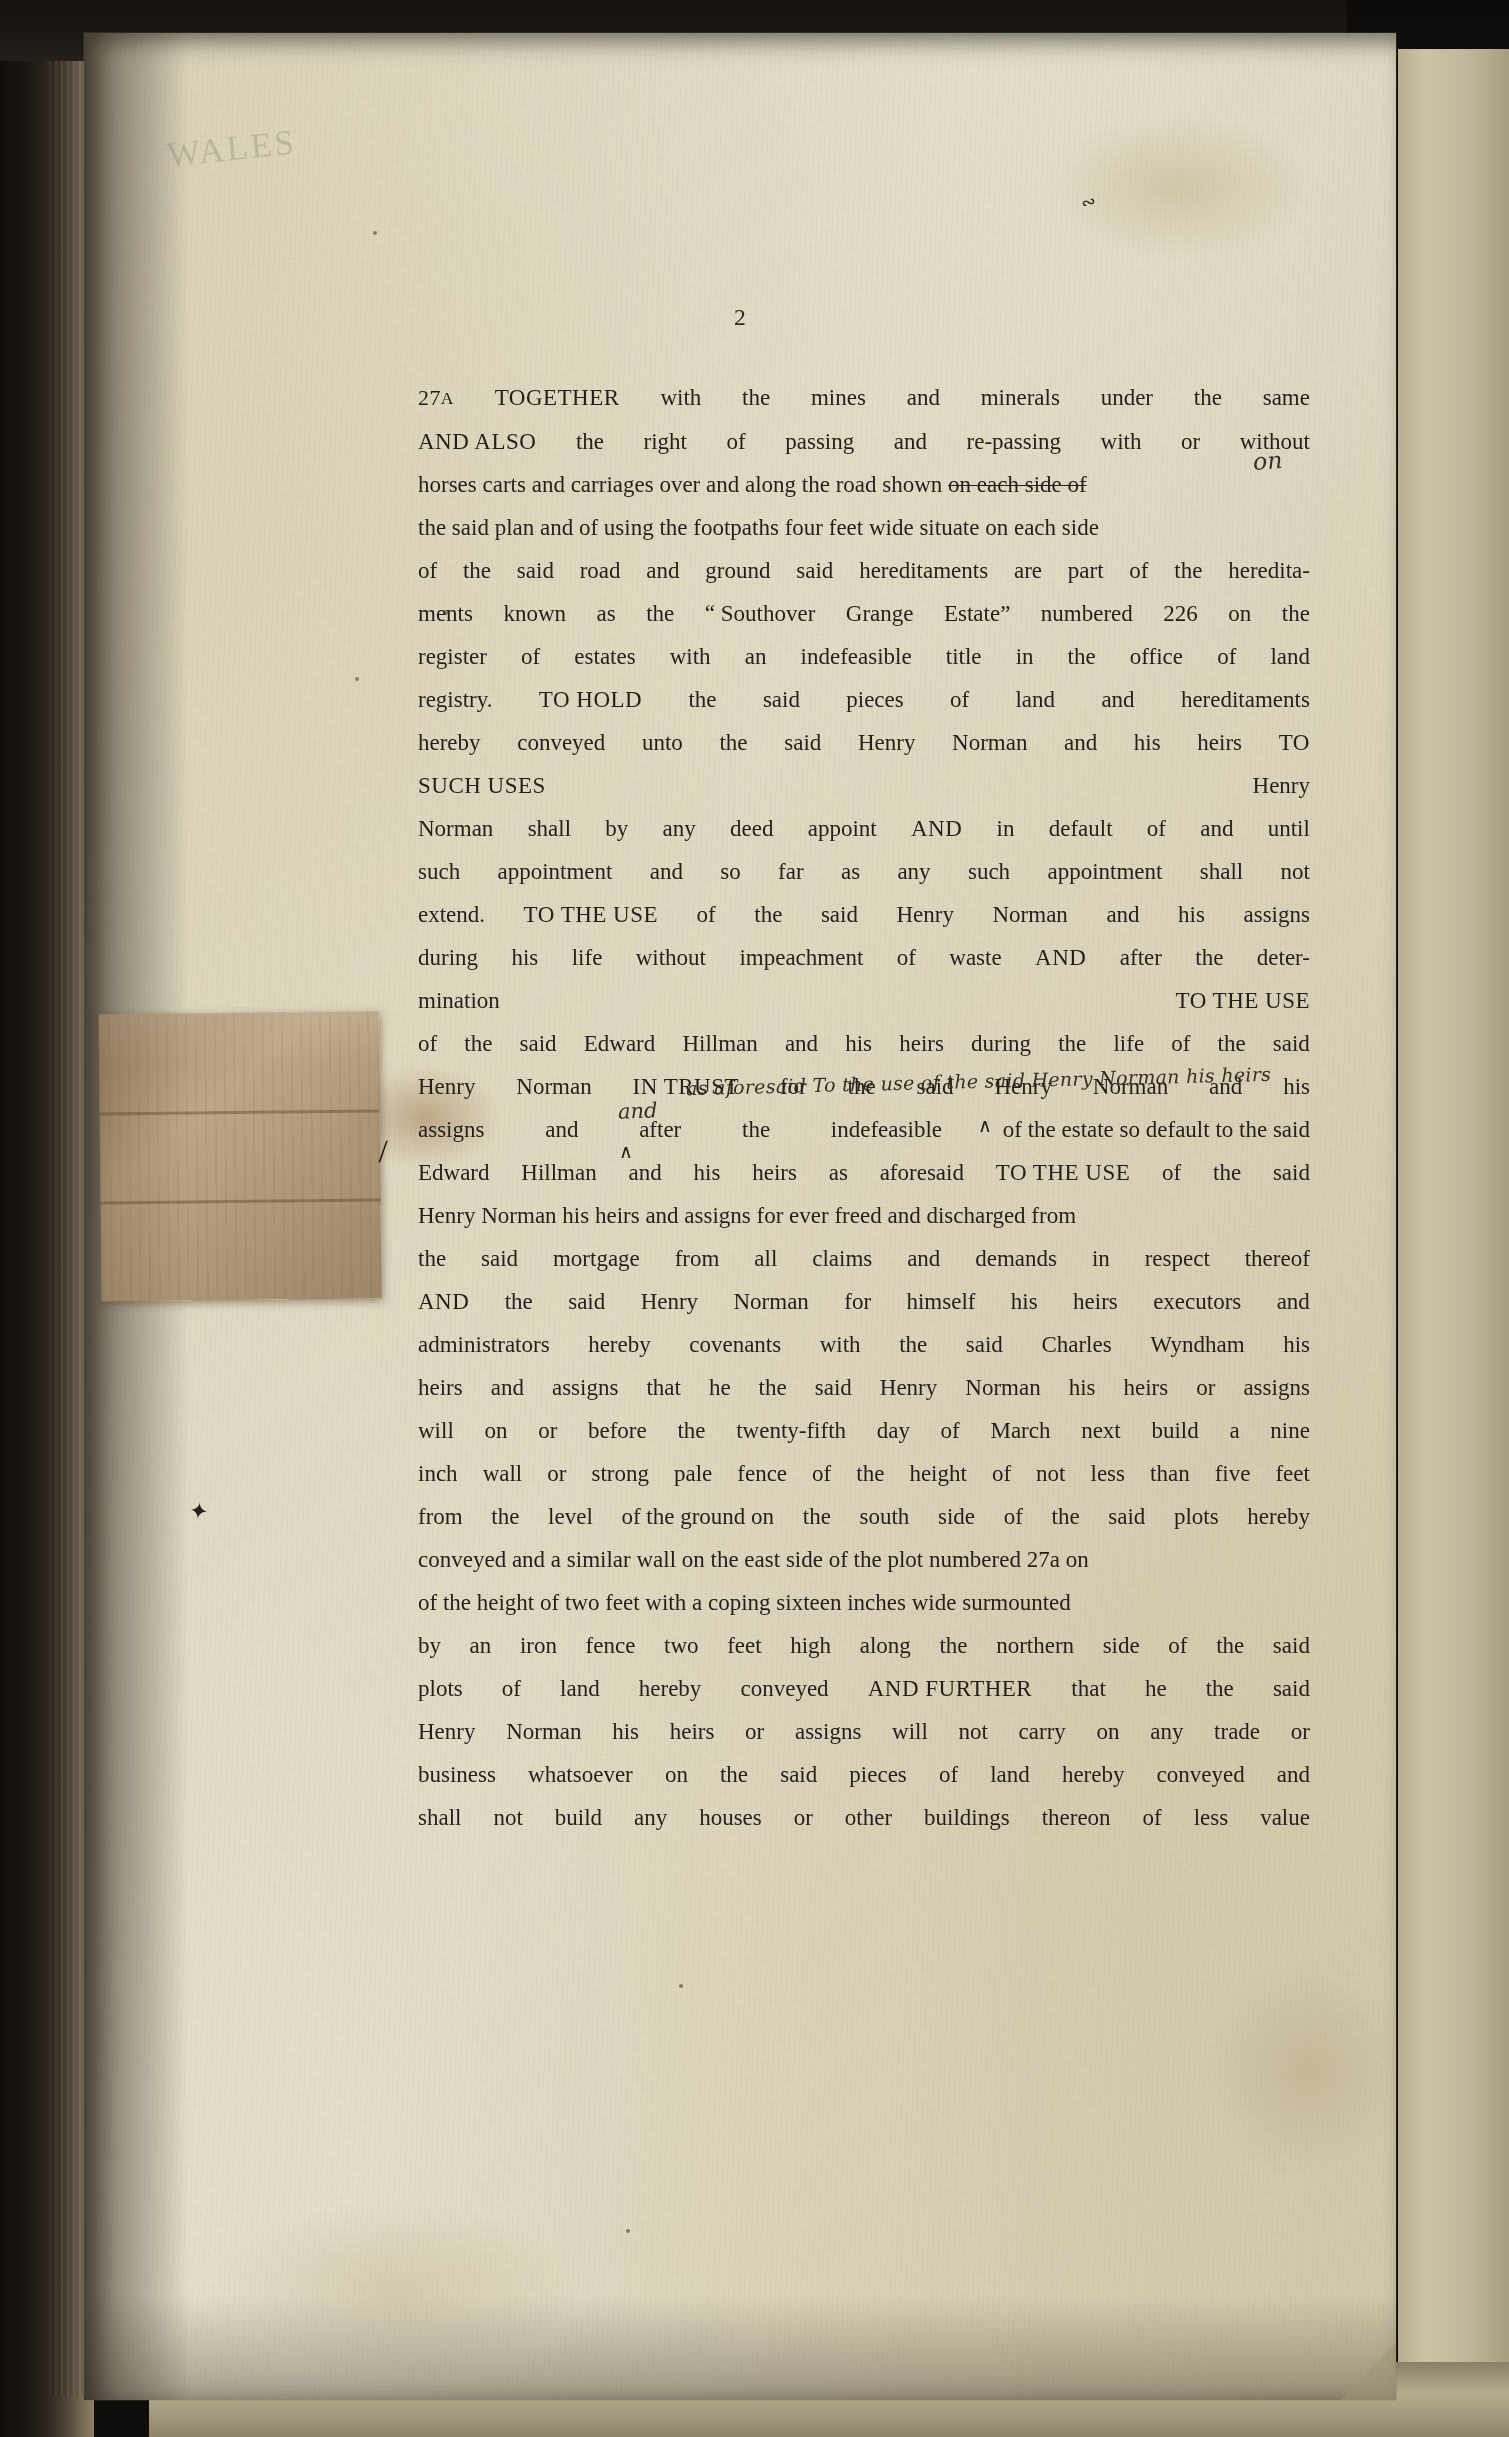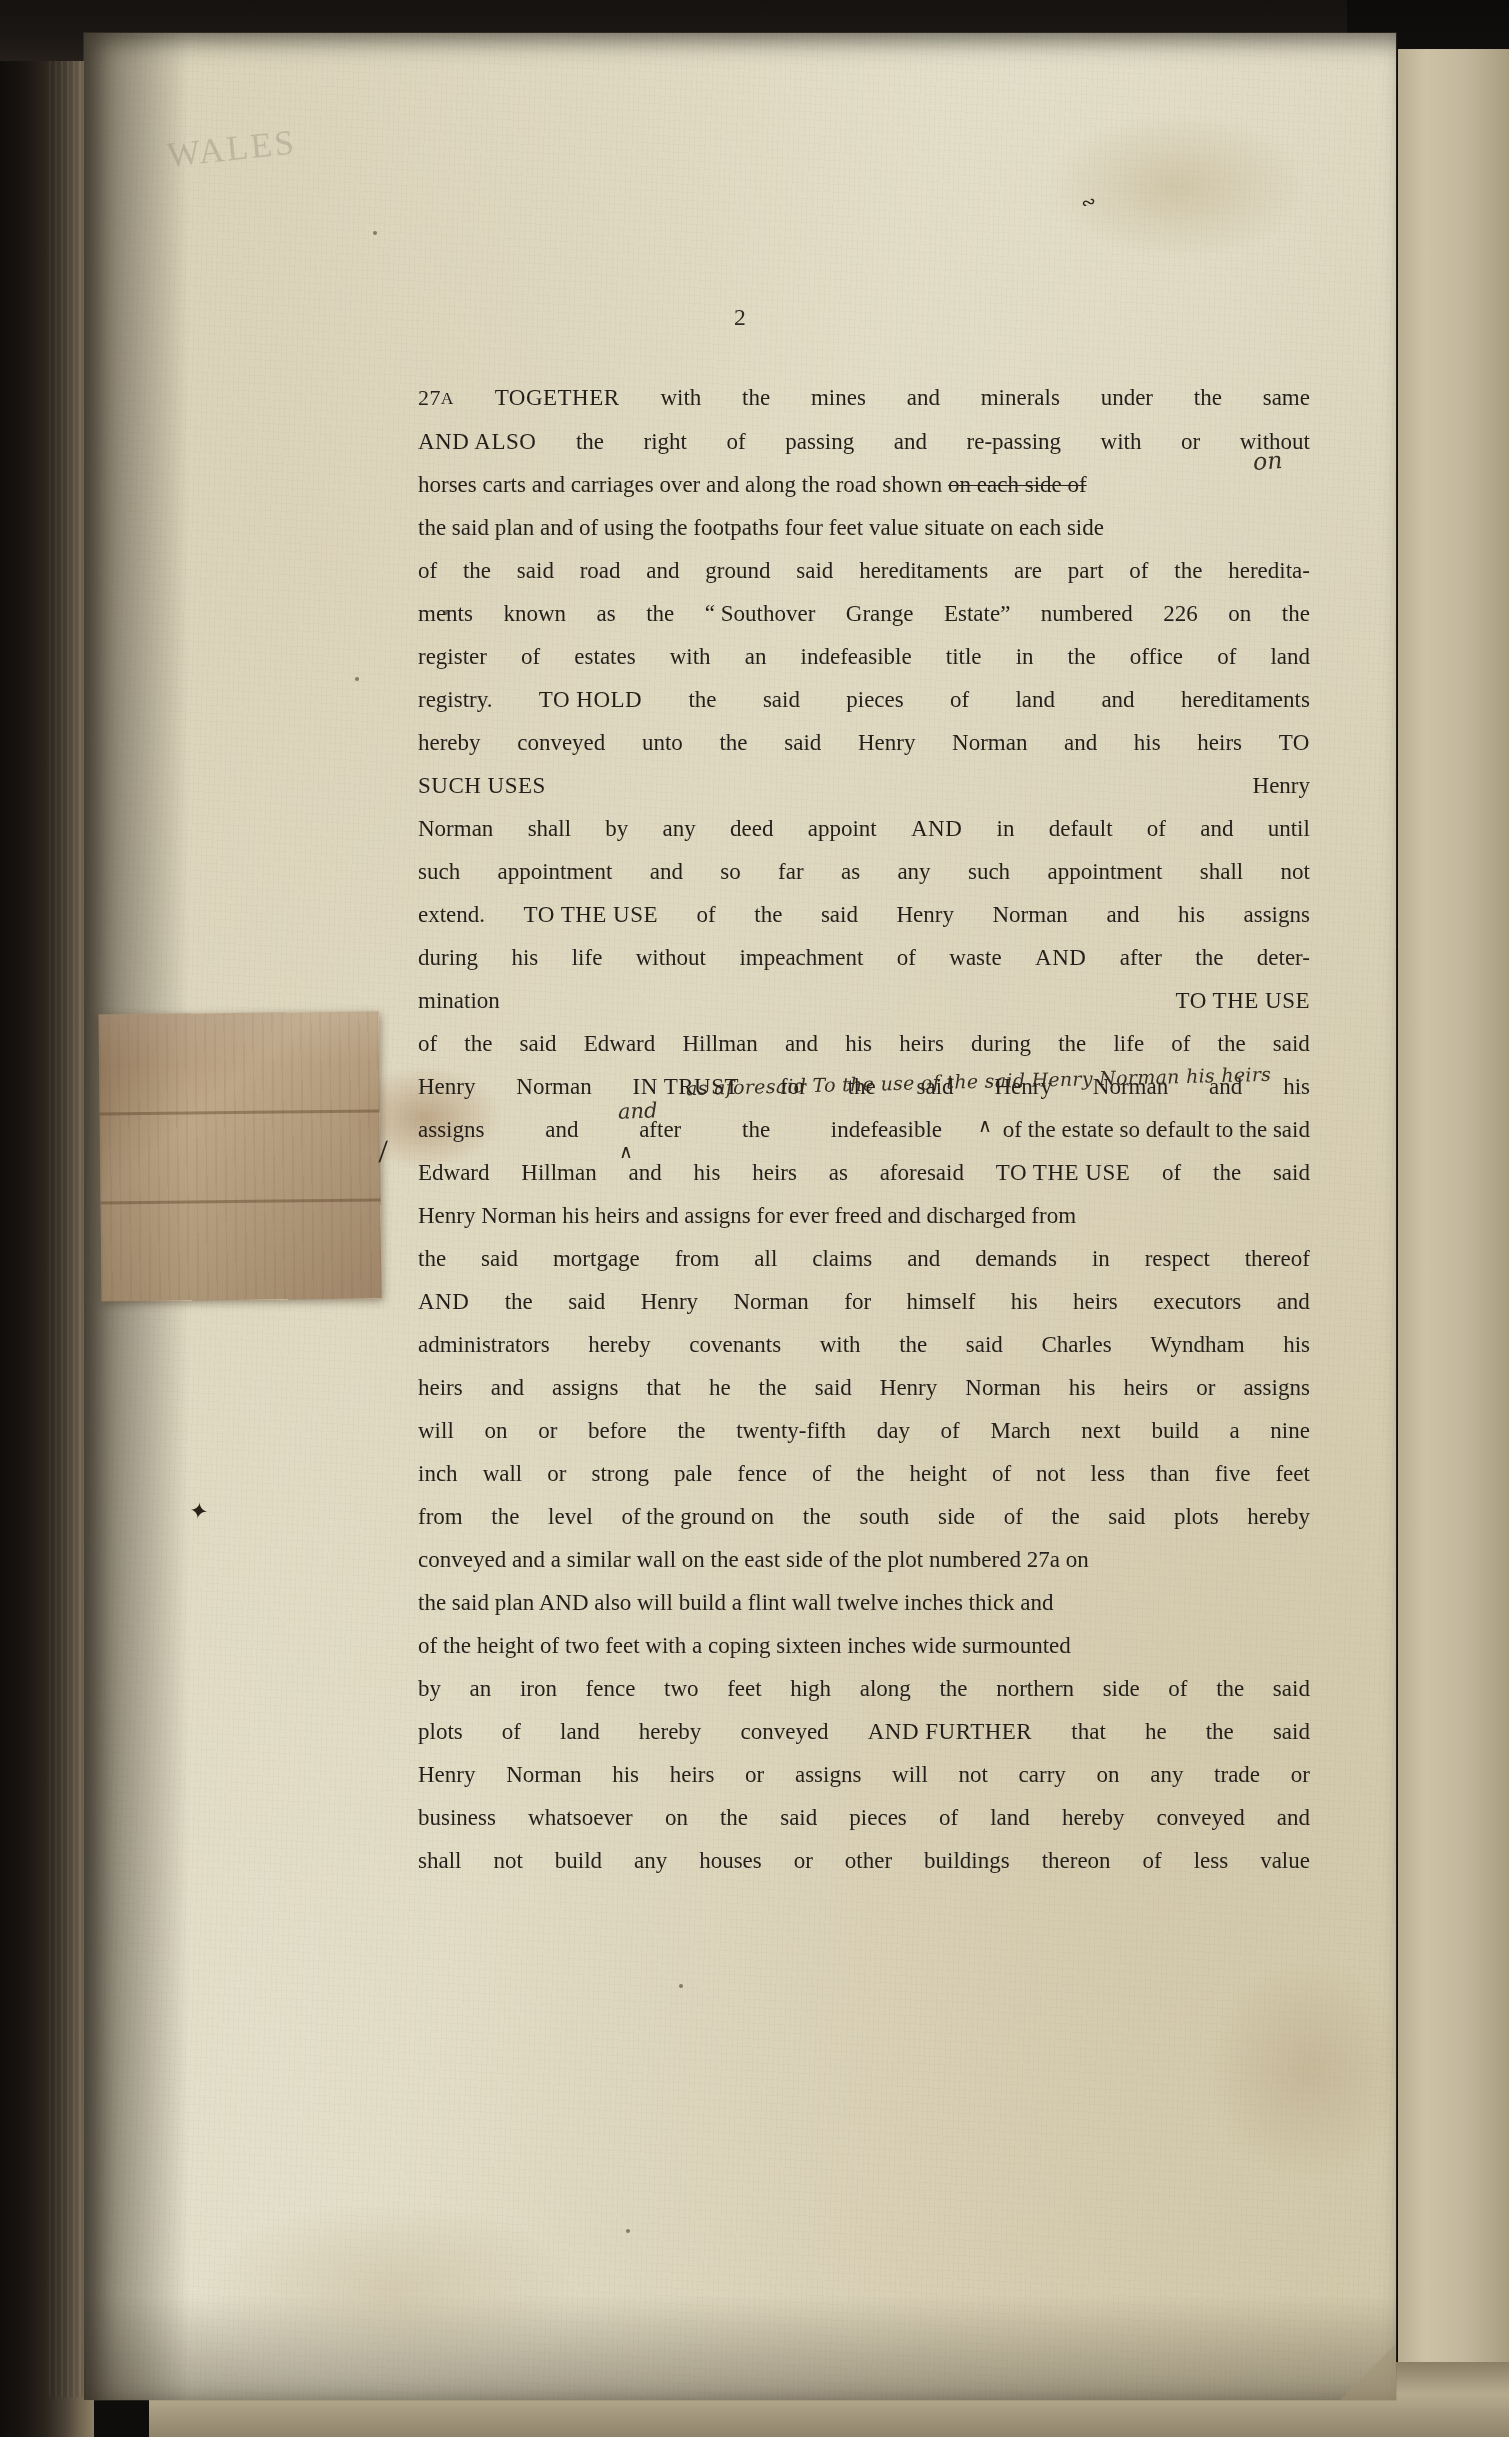--- a/index.html
+++ b/index.html
@@ -317,21 +317,21 @@
           <span>with</span>
           <span>or</span>
           <span>without</span>
       </p>
 
       <p class="line">
         horses carts and carriages over and along the road shown <span class="strike">on each side of</span>
       </p>
 
       <p class="line">
-        the said plan and of using the footpaths four feet value situate on each side
+        the said plan and of using the footpaths four feet wide situate on each side
       </p>
 
       <p class="line just">
         <span>of</span>
           <span>the</span>
           <span>said</span>
           <span>road</span>
           <span>and</span>
           <span>ground</span>
           <span>said</span>
@@ -623,23 +623,20 @@
           <span>the</span>
           <span>said</span>
           <span>plots</span>
           <span>hereby</span>
       </p>
 
       <p class="line">
         conveyed and a similar wall on the east side of the plot numbered 27a on
       </p>
 
-      <p class="line">
-        the said plan AND also will build a flint wall twelve inches thick and
-      </p>
 
       <p class="line">
         of the height of two feet with a coping sixteen inches wide surmounted
       </p>
 
       <p class="line just">
         <span>by</span>
           <span>an</span>
           <span>iron</span>
           <span>fence</span>

